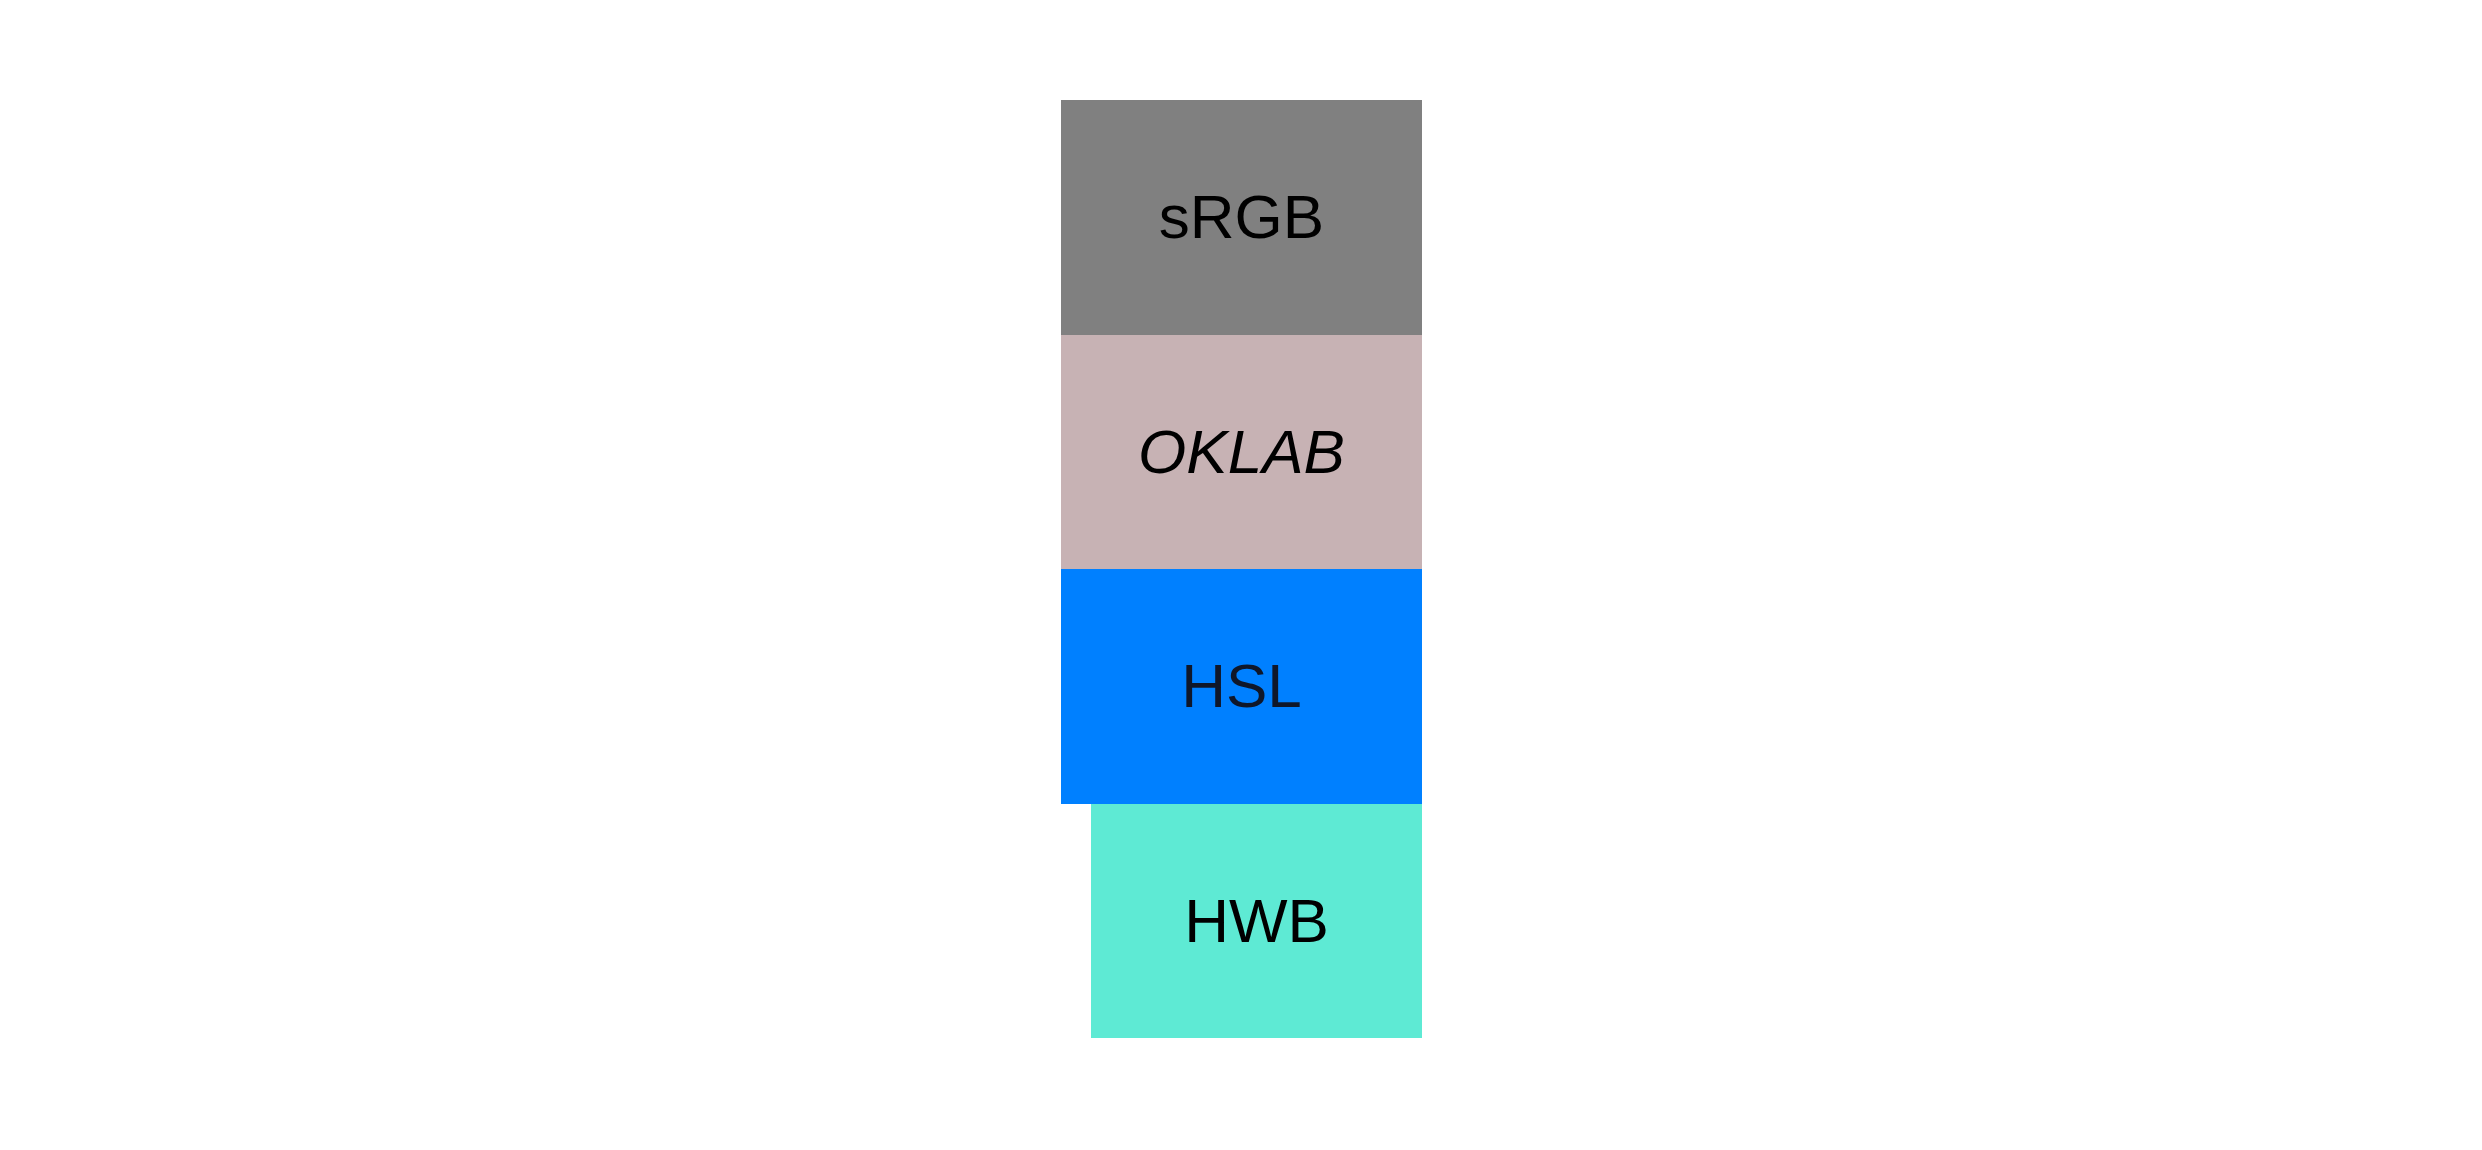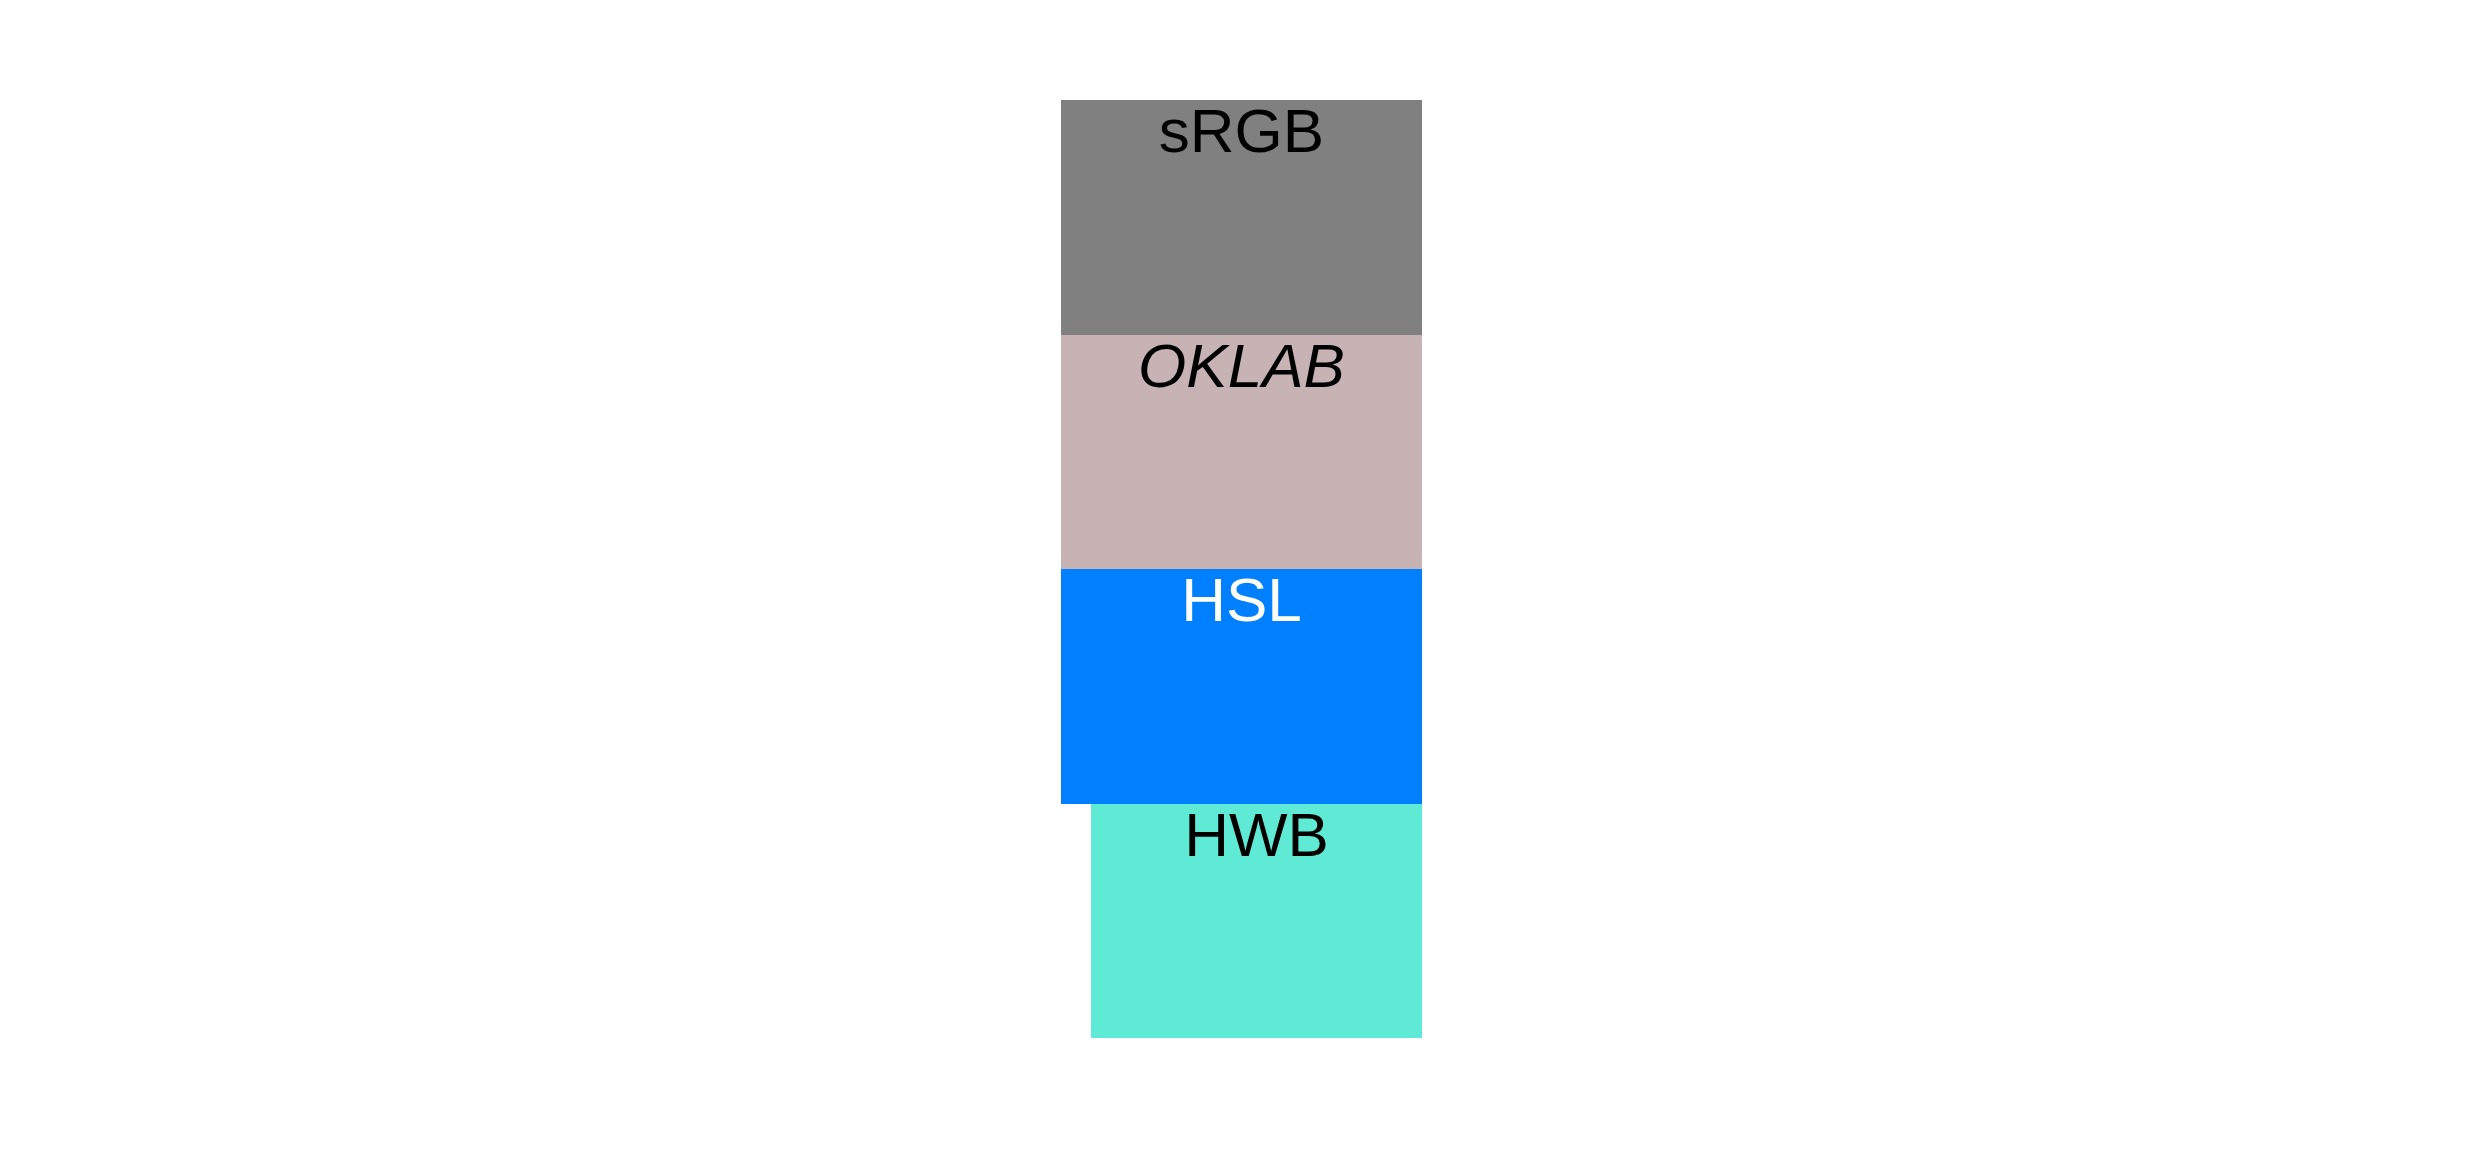--- a/index.html
+++ b/index.html
@@ -30,21 +30,21 @@
     top: 100px;
     width: 361px;
     height: 938px;
     display: flex;
     flex-direction: column;
   }
 
   .swatch {
     flex: 1 1 0;
     display: flex;
-    align-items: flex-start;
+    align-items: center;
     justify-content: center;
     line-height: 1;
   }
 
   .swatch-label {
     font-family: "Liberation Sans", sans-serif;
     font-size: 62px;
     font-weight: 400;
     color: #000000;
     letter-spacing: 0px;
@@ -61,21 +61,21 @@
 
     <div class="swatch" style="background:#808080;">
       <span class="swatch-label" style="color: rgb(0, 0, 0);">sRGB</span>
     </div>
 
     <div class="swatch" style="background:#c7b2b4;font-style:italic;">
       <span class="swatch-label" style="color: rgb(0, 0, 0);">OKLAB</span>
     </div>
 
     <div class="swatch" style="background:#0080ff;">
-      <span class="swatch-label" style="color: #ffffff;">HSL</span>
+      <span class="swatch-label" style="color: #0f172a;">HSL</span>
     </div>
 
     <div class="swatch" style="background:#5eead4;margin-left:30px;">
       <span class="swatch-label" style="color: rgb(0, 0, 0);">HWB</span>
     </div>
 
   </div>
 
 </div>
 

